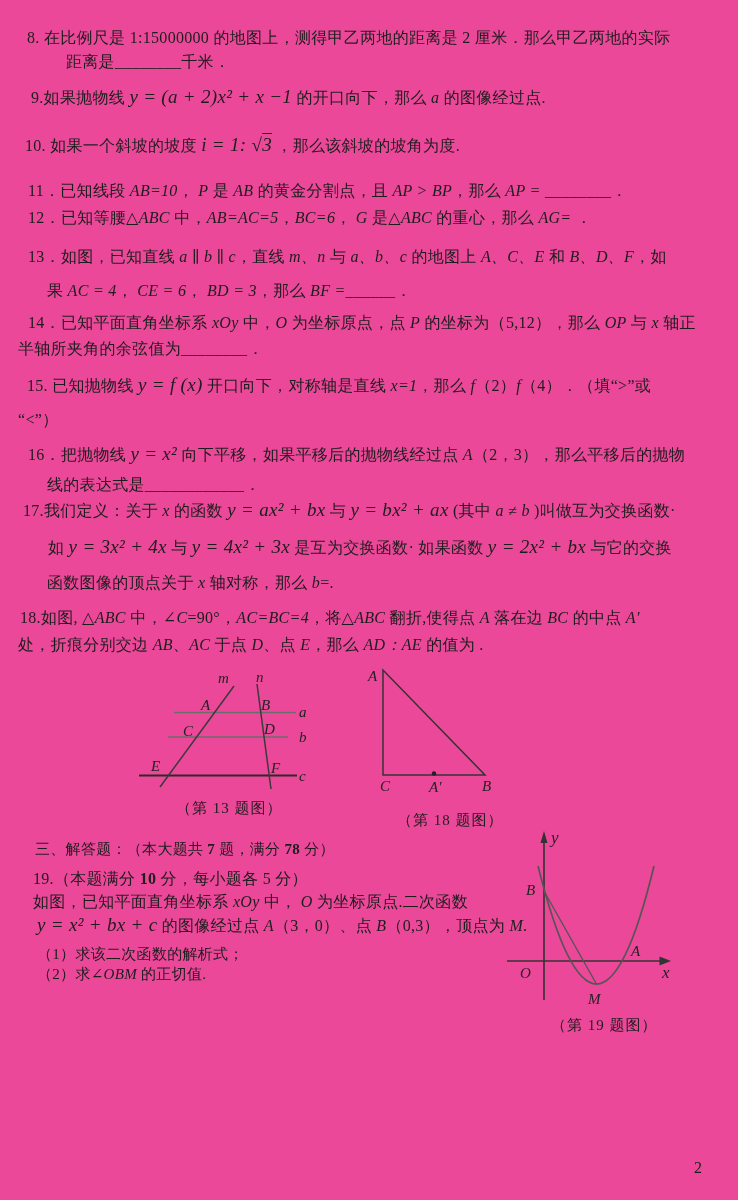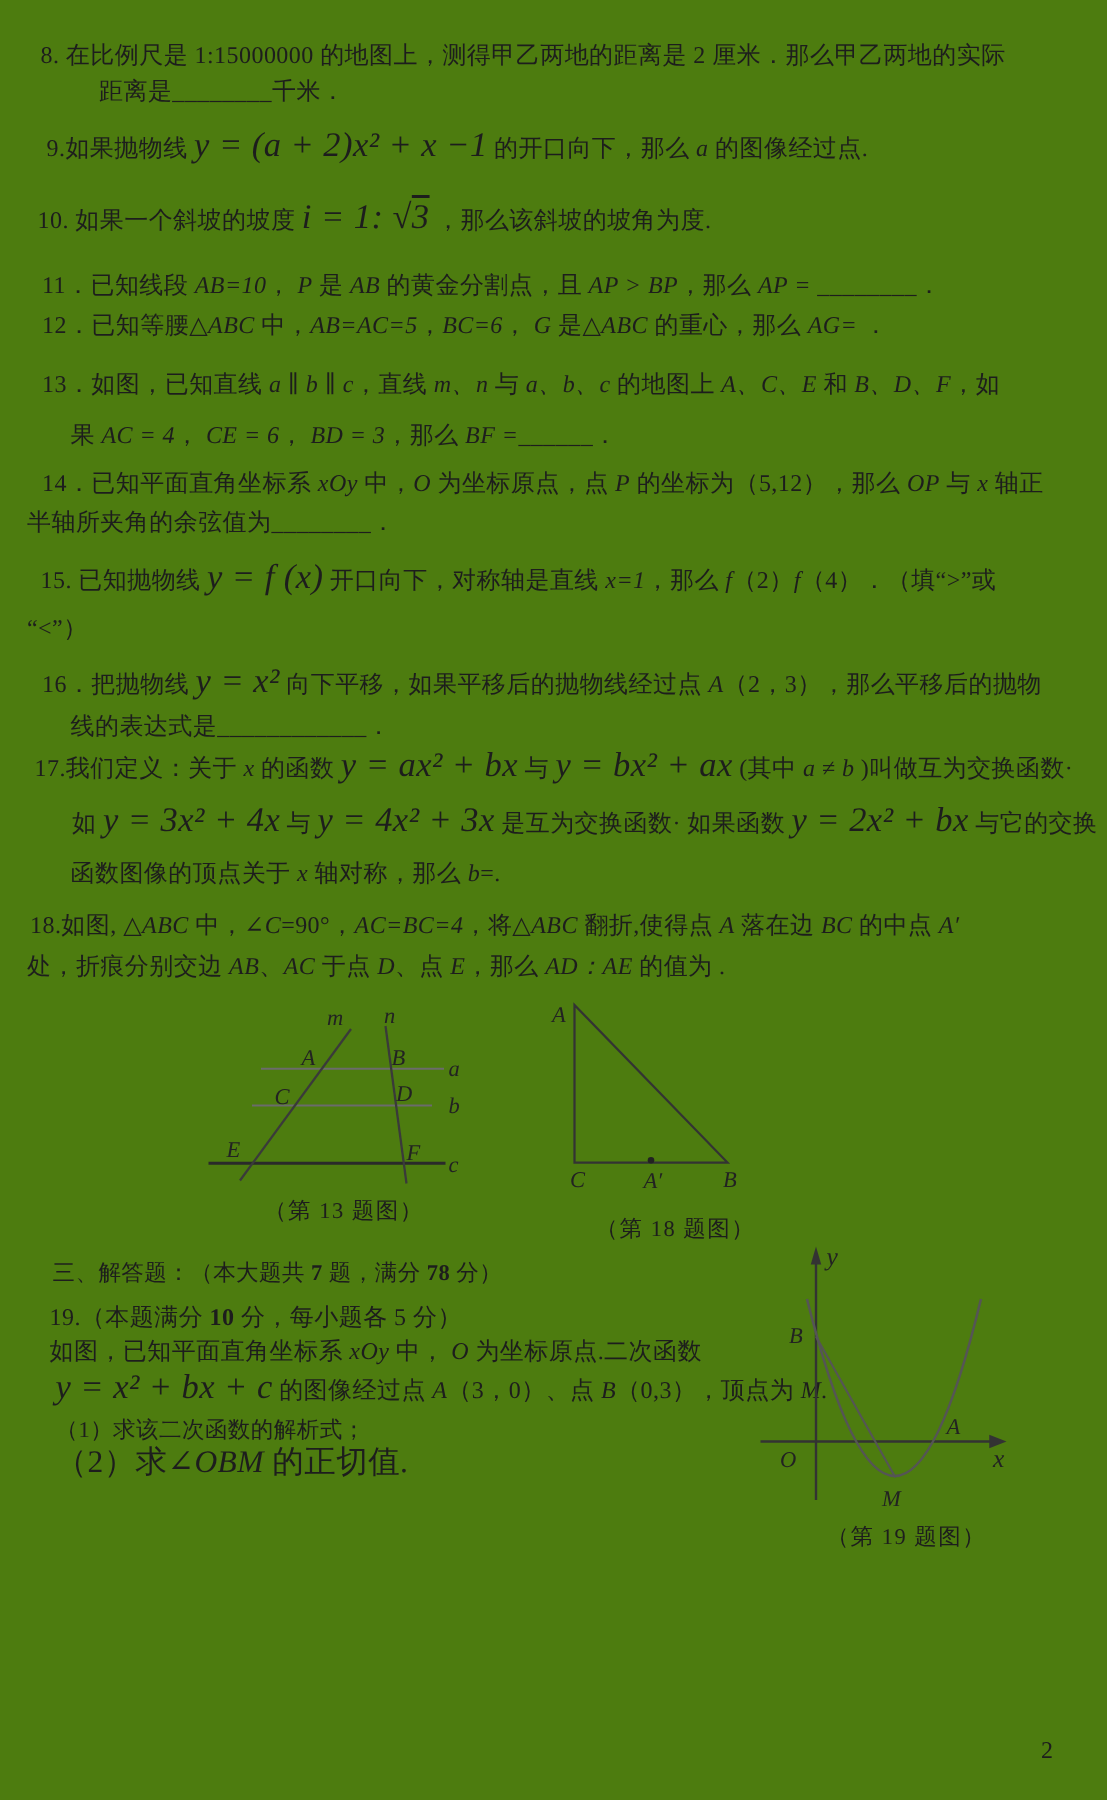--- a/index.html
+++ b/index.html
@@ -1,20 +1,20 @@
 <!DOCTYPE html>
 <html><head>
 <meta charset="utf-8">
 <style>
   html,body{margin:0;padding:0;}
   body{width:738px;height:1200px;background:#ffffff;font-family:"Liberation Serif","DejaVu Serif",serif;}
-  .page{position:relative;width:738px;height:1200px;background:#4d7c0f;overflow:hidden;color:#1d1d1d;}
+  .page{position:relative;width:738px;height:1200px;background:#ec4899;overflow:hidden;color:#1d1d1d;}
   .line{position:absolute;white-space:nowrap;font-size:16px;line-height:22px;color:#1d1d1d;letter-spacing:.3px;}
   .m{font-style:italic;}
-  .f{font-style:italic;font-size:23px;}
+  .f{font-style:italic;font-size:19px;}
   .b{font-weight:bold;}
   .ovl{text-decoration:overline;}
   .cap{font-size:15px;letter-spacing:1px;}
   .pageno{position:absolute;font-size:16px;}
   svg.fig{position:absolute;}
   svg.fig text{font-family:"Liberation Serif","DejaVu Serif",serif;font-style:italic;font-size:15px;fill:#222;}
   svg.fig .axis-label{font-size:17px;}
 </style>
 </head>
 <body>
@@ -80,21 +80,21 @@
     <text x="482" y="791">B</text>
   </svg>
   <div class="line cap" style="left:397px;top:809px"><span>（第 </span><span>18</span><span> 题图）</span></div>
 
   <div class="line" style="left:35px;top:838px;font-size:15px"><span>三、解答题：（本大题共 </span><span class="b">7</span><span> 题，满分 </span><span class="b">78</span><span> 分）</span></div>
 
   <div class="line" style="left:33px;top:868px"><span>19.（本题满分 </span><span class="b">10</span><span> 分，每小题各 5 分）</span></div>
   <div class="line" style="left:33px;top:891px"><span>如图，已知平面直角坐标系 </span><span class="m">xOy</span><span> 中， </span><span class="m">O</span><span> 为坐标原点.二次函数</span></div>
   <div class="line" style="left:37px;top:914px"><span class="f">y = x² + bx + c</span><span> 的图像经过点 </span><span class="m">A</span><span>（3，0）、点 </span><span class="m">B</span><span>（0,3），顶点为 </span><span class="m">M</span><span>.</span></div>
   <div class="line" style="left:37px;top:943px;font-size:15px"><span>（1）求该二次函数的解析式；</span></div>
-  <div class="line" style="left:37px;top:963px;font-size:21px"><span>（2）求∠</span><span class="m">OBM</span><span> 的正切值.</span></div>
+  <div class="line" style="left:37px;top:963px;font-size:15px"><span>（2）求∠</span><span class="m">OBM</span><span> 的正切值.</span></div>
 
   <svg class="fig" style="left:495px;top:826px" width="190" height="186" viewBox="495 826 190 186">
     <line x1="544" y1="1000" x2="544" y2="840" stroke="#333" stroke-width="1.6"></line>
     <polygon points="544,831 540.5,843 547.5,843" fill="#333"></polygon>
     <line x1="507" y1="961" x2="663" y2="961" stroke="#333" stroke-width="1.6"></line>
     <polygon points="671,961 659.5,956.5 659.5,965.5" fill="#333"></polygon>
     <path d="M538 866 Q 597 1102 654 866" fill="none" stroke="#555" stroke-width="1.7"></path>
     <line x1="544" y1="891" x2="597" y2="985" stroke="#555" stroke-width="1.4"></line>
     <text class="axis-label" x="551" y="843">y</text>
     <text class="axis-label" x="662" y="978">x</text>

